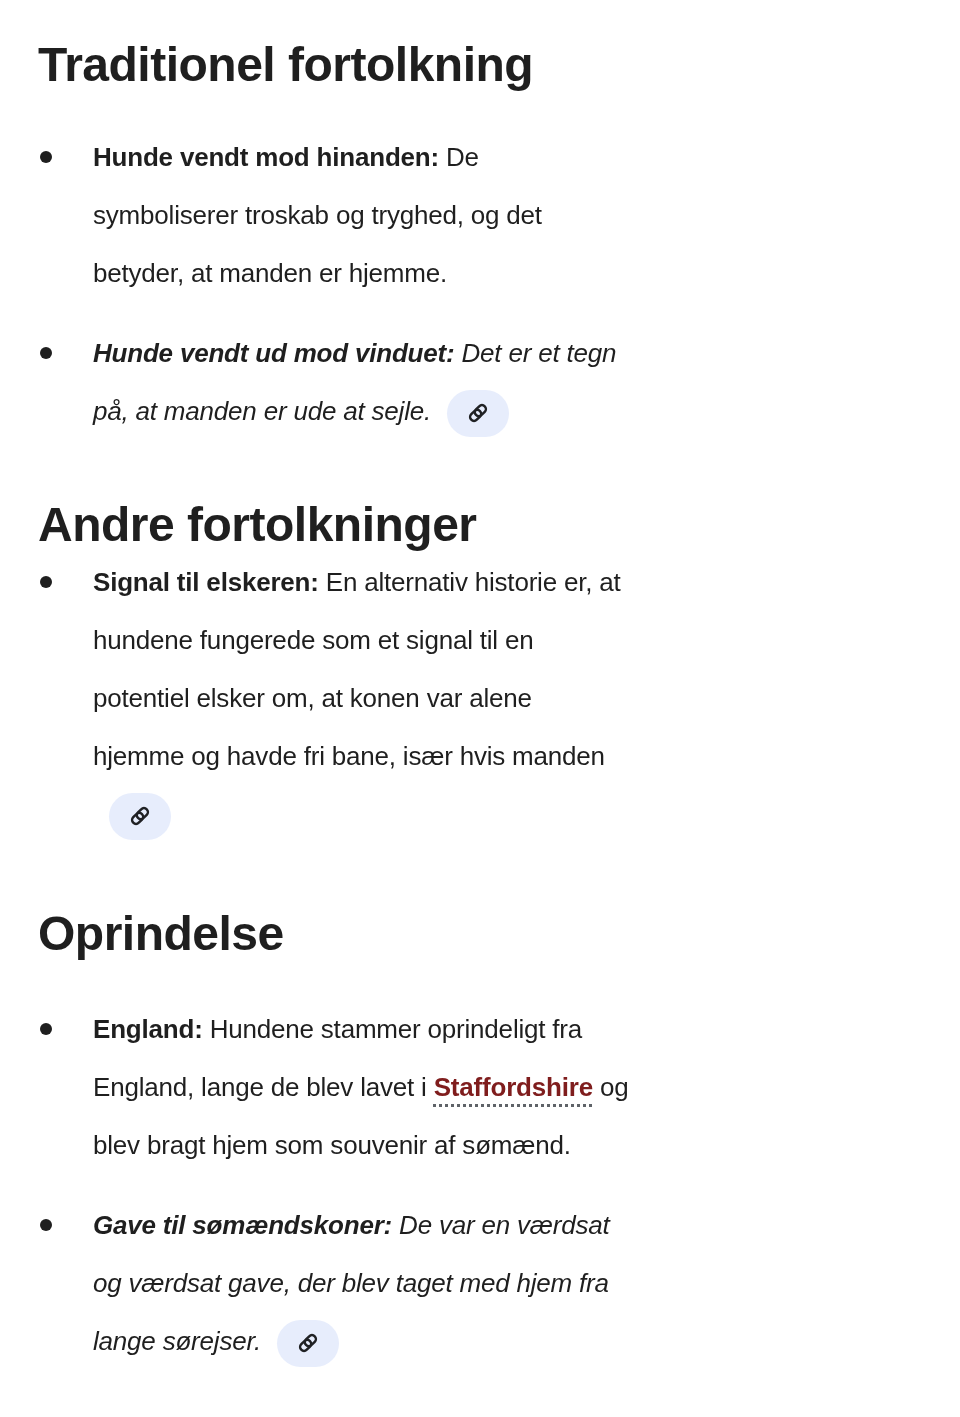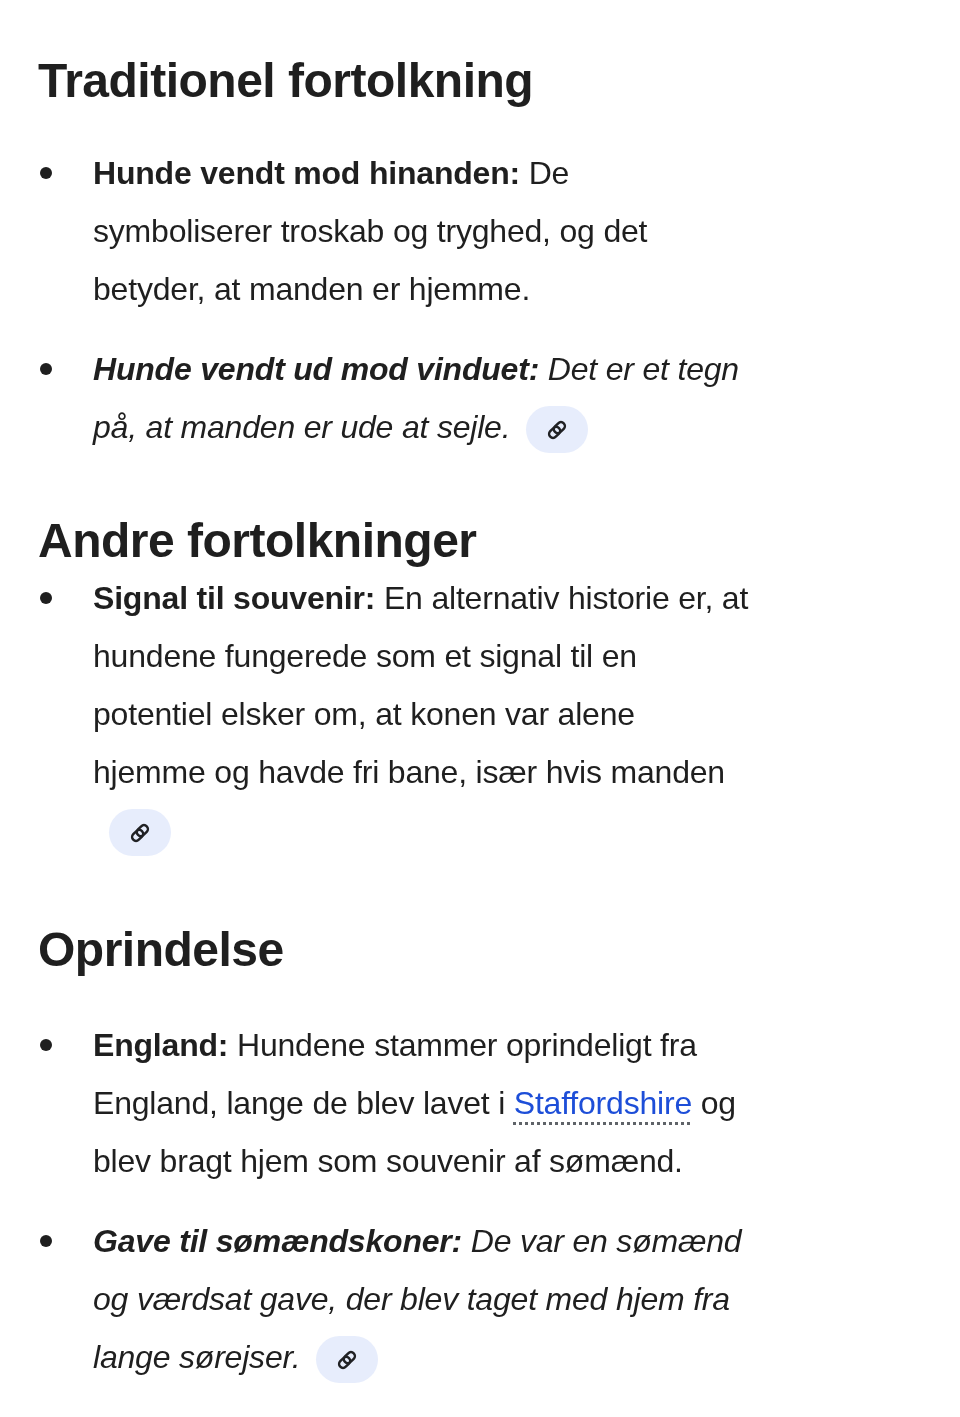--- a/index.html
+++ b/index.html
@@ -13,53 +13,54 @@
     color: #1f1f1f;
     letter-spacing: -0.2px;
   }
   h2.heading {
     font-size: 48px;
     line-height: 56px;
     font-weight: 700;
     letter-spacing: -0.5px;
     color: #1f1f1f;
   }
-  section.sec-1 h2.heading { margin-bottom: 35px; margin-top: 16px; }
+  section.sec-1 h2.heading { margin-bottom: 35px; }
   section.sec-2 h2.heading { margin-top: 57px; }
   section.sec-3 h2.heading { margin-top: 63px; margin-bottom: 38px; }
   ul.items { list-style: none; }
   li.item {
     position: relative;
     padding-left: 55px;
-    font-size: 32px;
+    font-size: 26px;
     line-height: 58px;
   }
   li.item + li.item { margin-top: 22px; font-style: italic; }
   .dot {
     position: absolute;
     left: 2px;
     top: 23px;
     width: 12px;
     height: 12px;
     border-radius: 50%;
     background: #1f1f1f;
   }
   p.line {
     white-space: nowrap;
     line-height: 58px;
   }
   .lead { font-weight: 700; }
   .term-link {
-    color: #1d4ed8;
+    color: #7f1d1d;
     text-decoration-line: underline;
     text-decoration-style: dotted;
     text-decoration-thickness: 3px;
     text-decoration-color: #5f6368;
     text-underline-offset: 8px;
     cursor: pointer;
+    font-weight: bold;
   }
   .chip {
     display: inline-flex;
     align-items: center;
     justify-content: center;
     width: 62px;
     height: 47px;
     border-radius: 24px;
     background: #e7edfc;
     margin-left: 16px;
@@ -95,21 +96,21 @@
             </span></p>
       </li>
     </ul>
   </section>
 
   <section class="sec-2">
     <h2 class="heading">Andre fortolkninger</h2>
     <ul class="items">
       <li class="item">
         <span class="dot"></span>
-        <p class="line"><strong class="lead">Signal til souvenir:</strong><span> En alternativ historie er, at</span></p>
+        <p class="line"><strong class="lead">Signal til elskeren:</strong><span> En alternativ historie er, at</span></p>
         <p class="line">hundene fungerede som et signal til en</p>
         <p class="line">potentiel elsker om, at konen var alene</p>
         <p class="line">hjemme og havde fri bane, især hvis manden</p>
         <p class="line"><span class="chip" role="button">
               <svg width="26" height="26" viewBox="0 0 24 24">
                 <g transform="rotate(-45 12 12)" fill="none" stroke="#202124" stroke-width="2.3">
                   <rect x="3.2" y="8.4" width="11.4" height="7.2" rx="3.6"></rect>
                   <rect x="9.4" y="8.4" width="11.4" height="7.2" rx="3.6"></rect>
                 </g>
               </svg>
@@ -122,21 +123,21 @@
     <h2 class="heading">Oprindelse</h2>
     <ul class="items">
       <li class="item">
         <span class="dot"></span>
         <p class="line"><strong class="lead">England:</strong><span> Hundene stammer oprindeligt fra</span></p>
         <p class="line"><span>England, lange de blev lavet i </span><span class="term-link">Staffordshire</span><span> og</span></p>
         <p class="line">blev bragt hjem som souvenir af sømænd.</p>
       </li>
       <li class="item">
         <span class="dot"></span>
-        <p class="line"><strong class="lead">Gave til sømændskoner:</strong><span> De var en sømænd</span></p>
+        <p class="line"><strong class="lead">Gave til sømændskoner:</strong><span> De var en værdsat</span></p>
         <p class="line">og værdsat gave, der blev taget med hjem fra</p>
         <p class="line"><span>lange sørejser.</span><span class="chip" role="button">
               <svg width="26" height="26" viewBox="0 0 24 24">
                 <g transform="rotate(-45 12 12)" fill="none" stroke="#202124" stroke-width="2.3">
                   <rect x="3.2" y="8.4" width="11.4" height="7.2" rx="3.6"></rect>
                   <rect x="9.4" y="8.4" width="11.4" height="7.2" rx="3.6"></rect>
                 </g>
               </svg>
             </span></p>
       </li>

